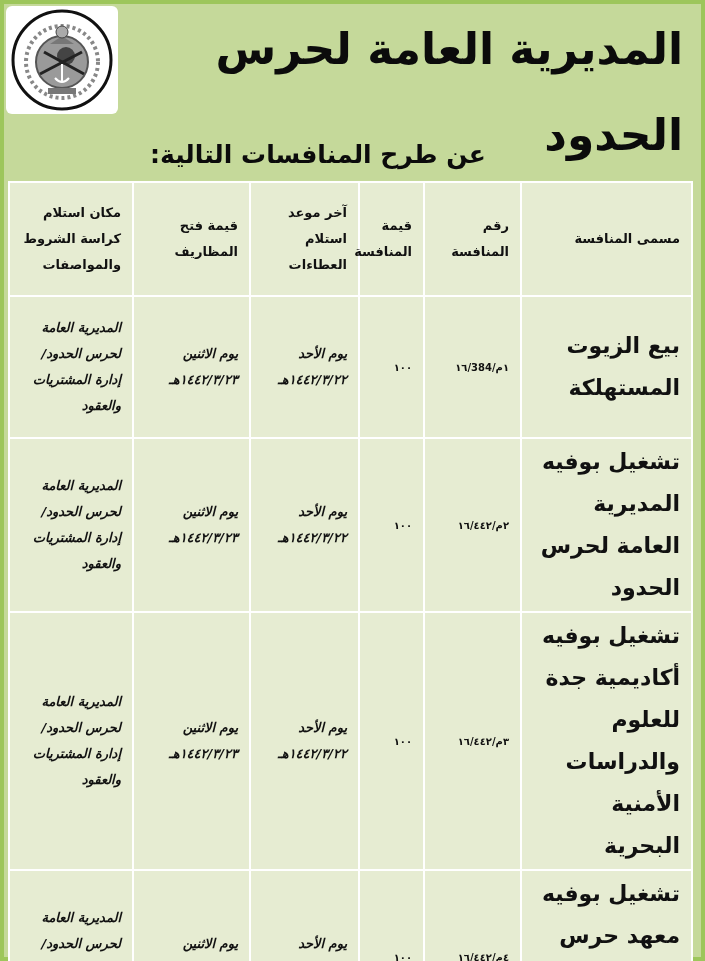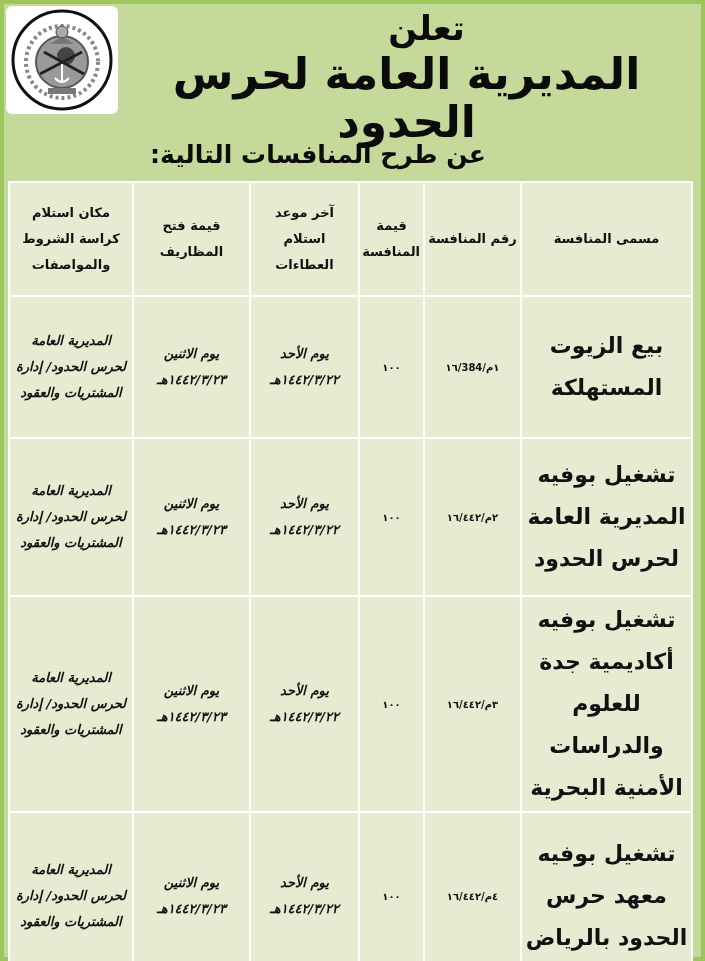--- a/index.html
+++ b/index.html
@@ -2,24 +2,24 @@
 <html><head>
 <meta charset="utf-8">
 <style>
   html, body { margin:0; padding:0; }
   body { width:705px; height:961px; background:#9dc65b; font-family:"DejaVu Sans", sans-serif; overflow:hidden; position:relative; }
   .panel { position:absolute; left:4px; top:4px; width:697px; height:953px; background:#c5d99a; }
   .logo { position:absolute; left:6px; top:6px; width:112px; height:108px; background:#fff; border-radius:6px; display:flex; align-items:center; justify-content:center; }
   .logo svg { width:104px; height:104px; }
   .head { position:absolute; right:22px; top:6px; left:130px; text-align:center; direction:rtl; color:#0b0b0b; }
   .t1 { font-family:"DejaVu Sans", sans-serif; font-weight:bold; font-size:34px; line-height:44px; margin-left:40px; }
-  .t2 { font-family:"DejaVu Sans", sans-serif; font-weight:bold; font-size:44px; line-height:48px; text-align:center; margin-right:0px; }
+  .t2 { font-family:"DejaVu Sans", sans-serif; font-weight:bold; font-size:44px; line-height:86px; text-align:right; margin-right:0px; }
   .t3 { position:absolute; top:140px; left:150px; width:400px; text-align:left; direction:rtl; font-weight:bold; font-size:25px; color:#0b0b0b; }
   table.grid { position:absolute; left:8px; top:181px; width:683px; height:764px; border-collapse:collapse; direction:rtl; table-layout:fixed; }
-  table.grid td, table.grid th { border:2px solid #ffffff; background:#e6ecd2; text-align:center; vertical-align:middle; color:#111; padding:2px 3px; }
+  table.grid td, table.grid th { border:2px solid #ffffff; background:#e6ecd2; text-align:right; vertical-align:middle; color:#111; padding:2px 11px; }
   table.grid th { font-weight:bold; font-size:13px; line-height:26px; }
   td.name { font-weight:bold; font-size:22px; line-height:42px; text-align:center; }
   td.small { font-weight:bold; font-size:13px; line-height:26px;font-style:italic; }
   td.num { font-size:10px; font-weight:bold; }
 </style>
 </head>
 <body>
 
 <div class="panel"></div>
 
@@ -33,21 +33,20 @@
     <circle cx="56" cy="48" r="9" fill="#444"></circle>
     <line x1="30" y1="66" x2="72" y2="44" stroke="#222" stroke-width="3"></line>
     <line x1="74" y1="66" x2="34" y2="44" stroke="#222" stroke-width="3"></line>
     <line x1="52" y1="56" x2="52" y2="74" stroke="#fff" stroke-width="2"></line>
     <path d="M45 70 Q52 78 59 70" fill="none" stroke="#fff" stroke-width="2"></path>
     <rect x="38" y="80" width="28" height="6" fill="#777"></rect>
   </svg>
 </div>
 
 <div class="head">
-  <div class="t1">تعلن</div>
   <div class="t2">المديرية العامة لحرس الحدود</div>
 </div>
 <div class="t3">عن طرح المنافسات التالية:</div>
 
 <table class="grid">
   <colgroup>
     <col style="width:171px">
       <col style="width:97px">
       <col style="width:65px">
       <col style="width:109px">

